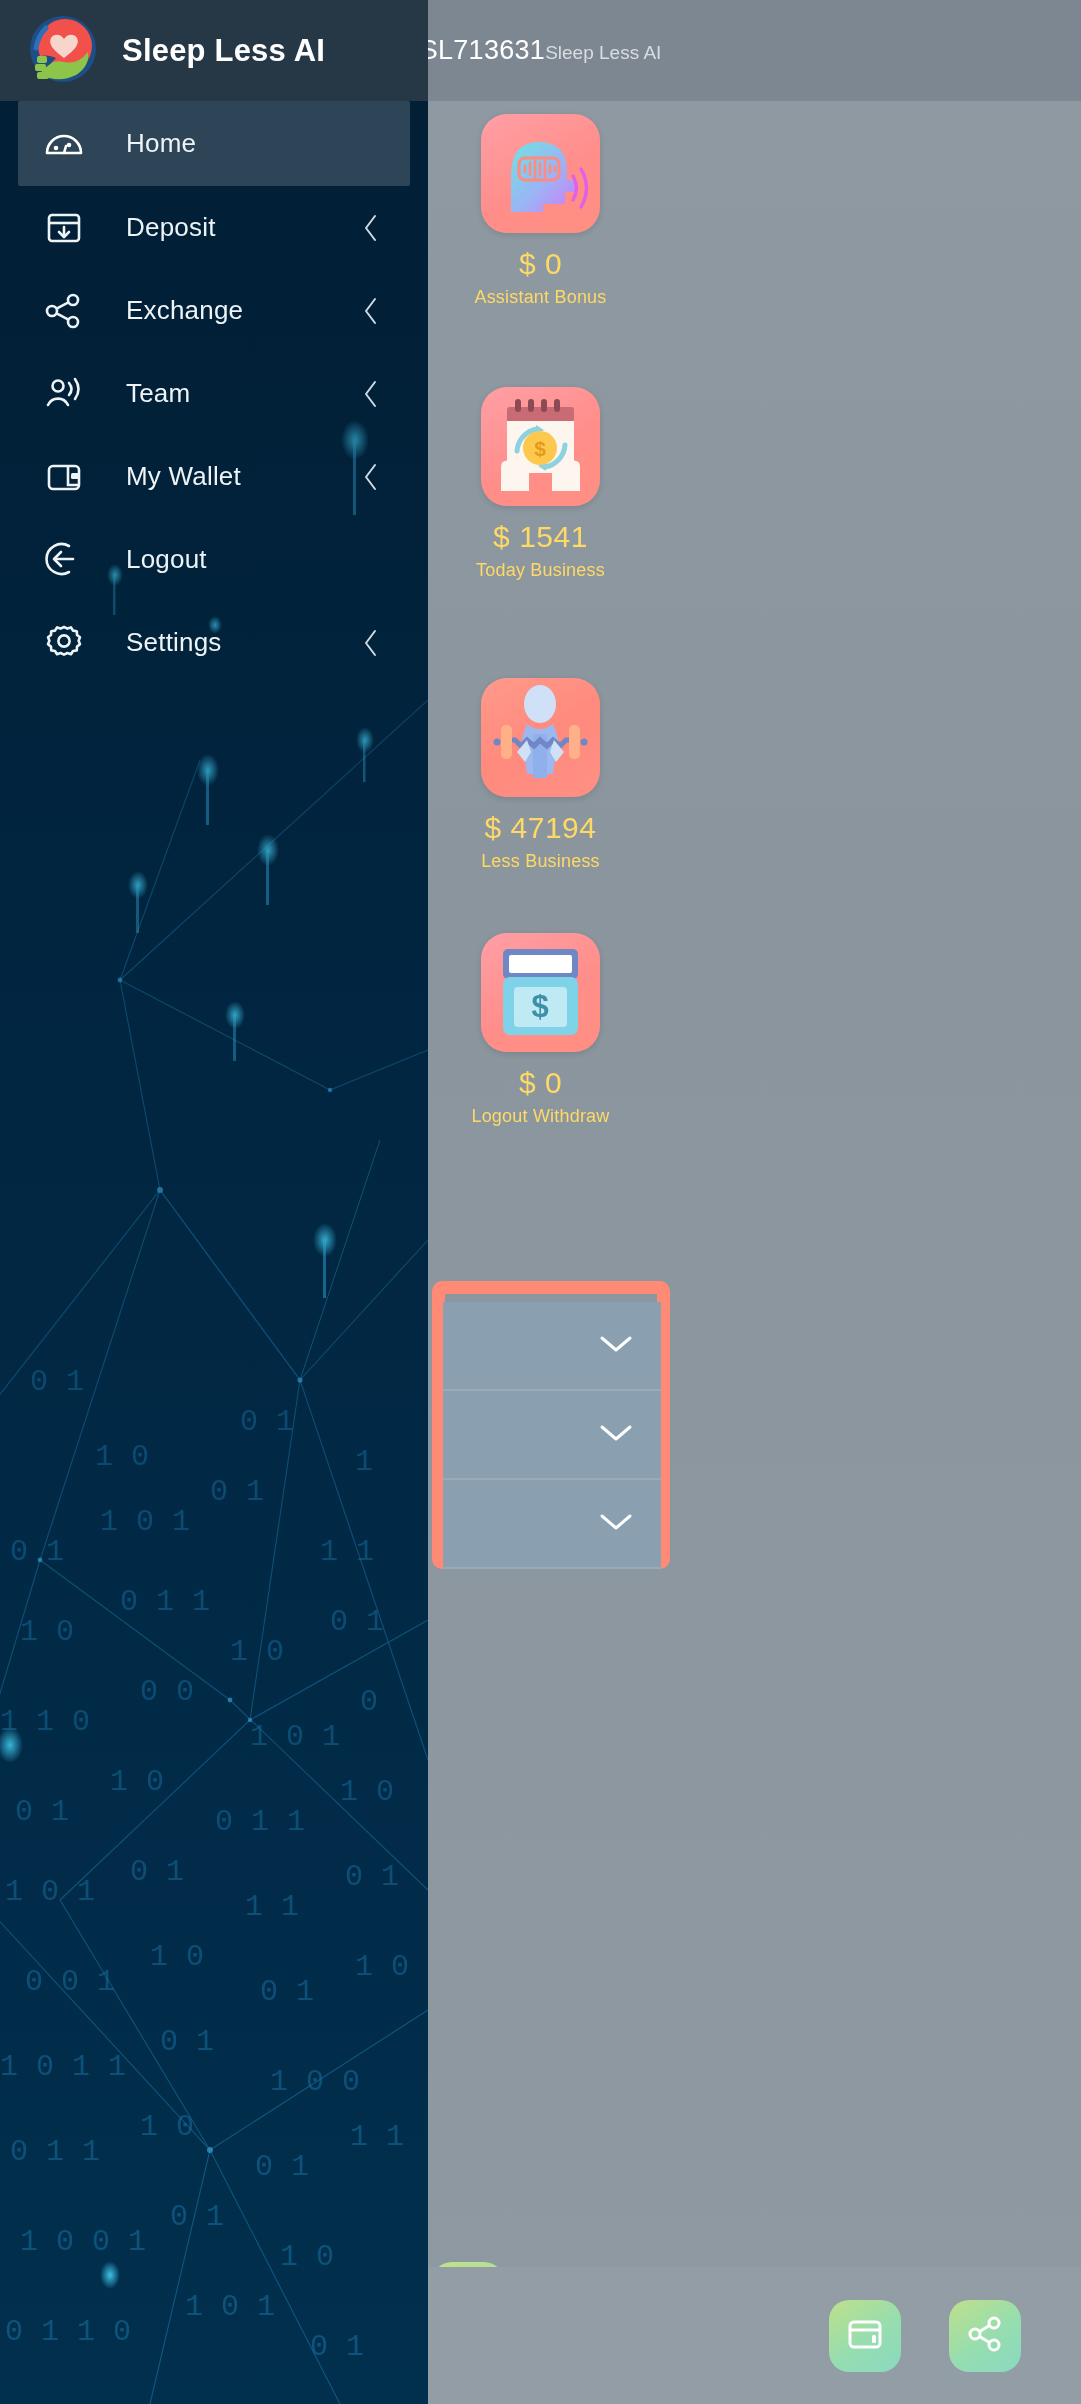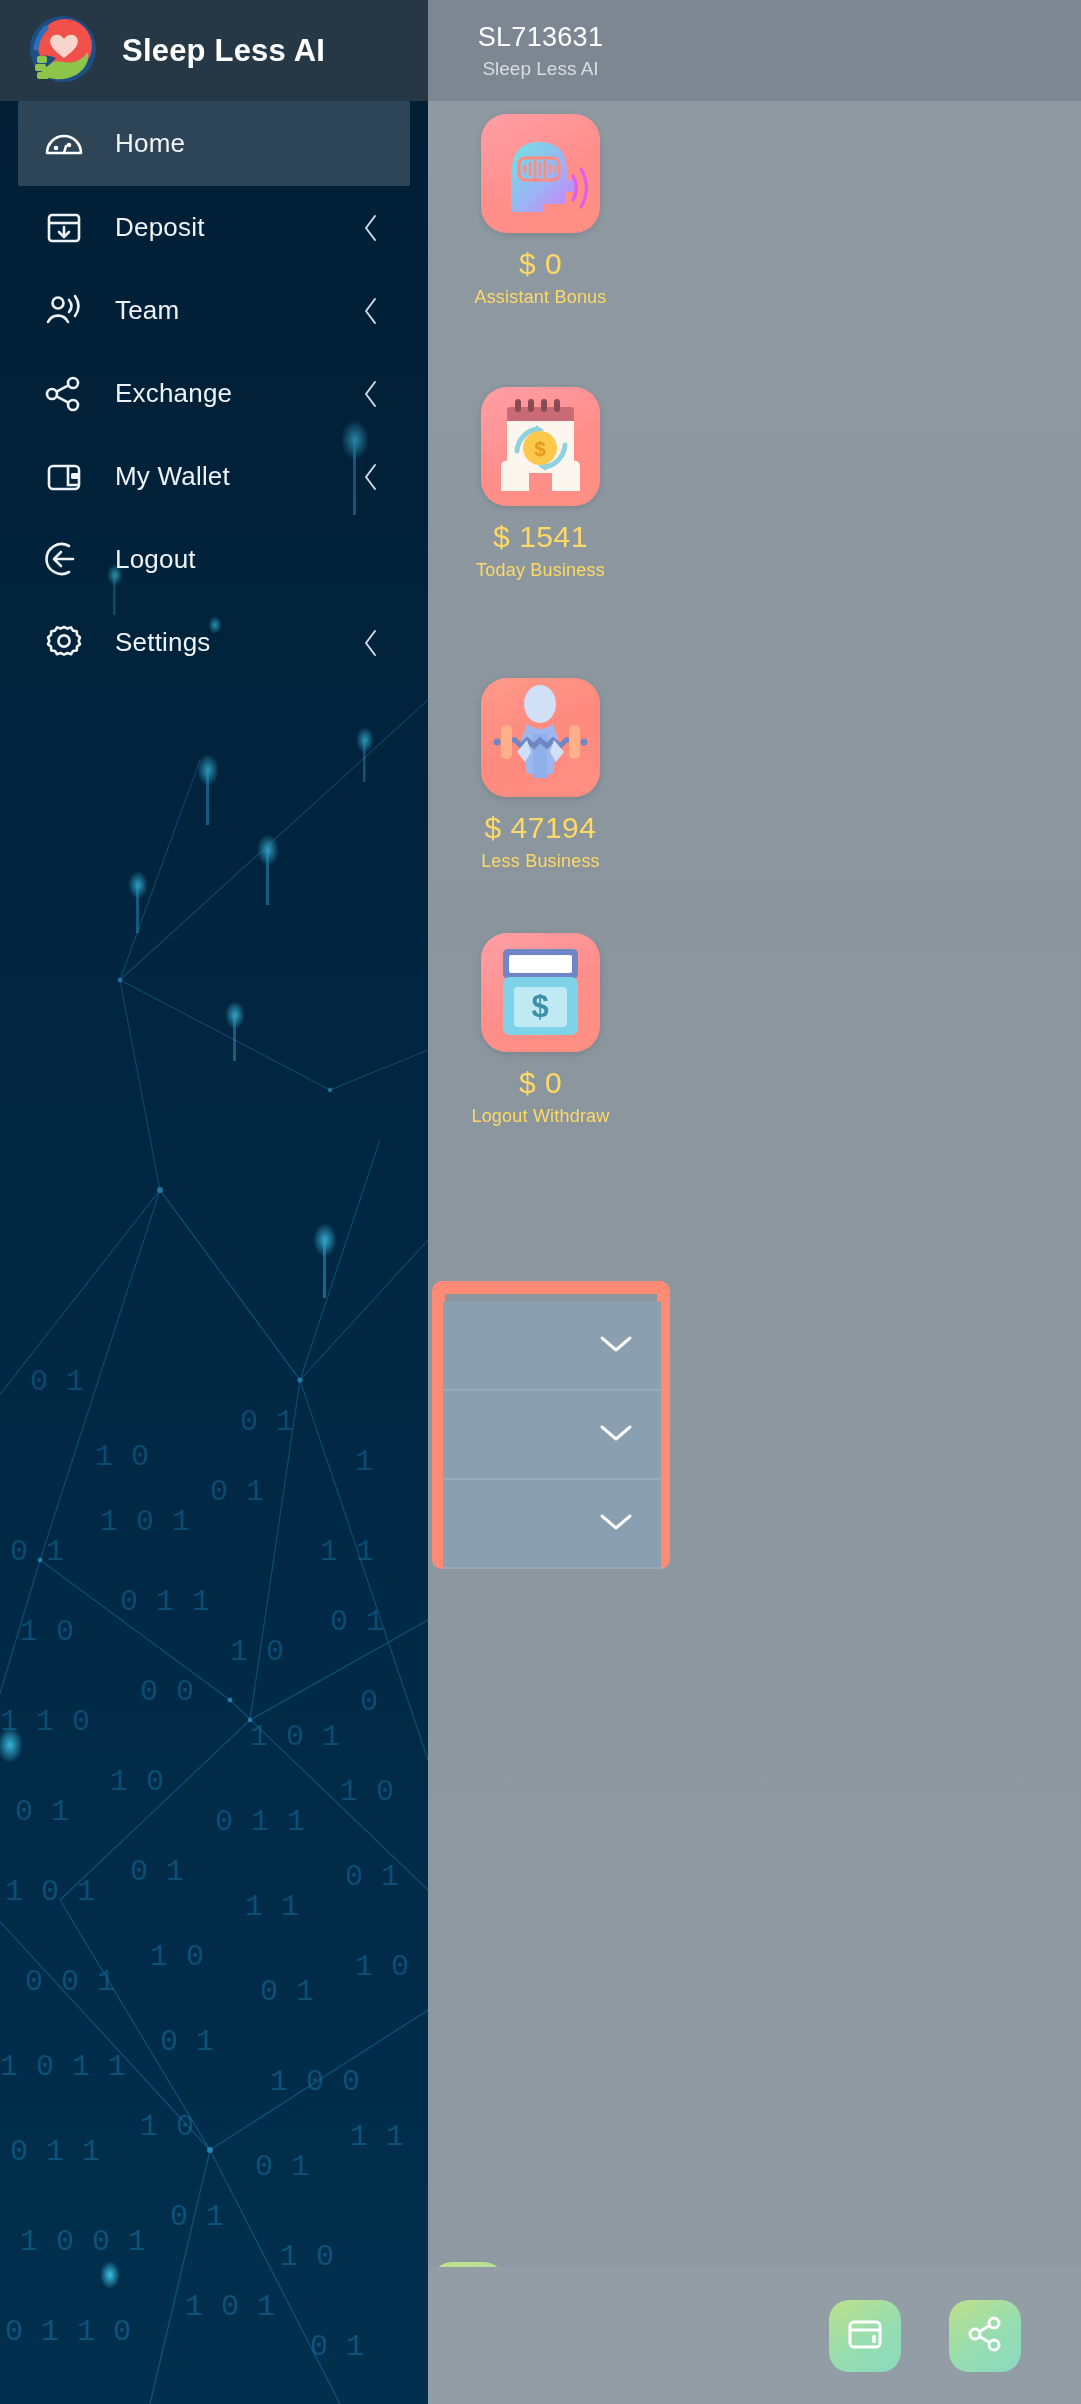--- a/index.html
+++ b/index.html
@@ -14,21 +14,21 @@
   }
 
   
   #page {
     position:absolute; inset:0;
     background:#8f9aa3;
   }
   #page-header {
     position:absolute; left:0; top:0; width:1081px; height:101px;
     background:#7d8791;
-    display:flex; flex-direction:column;
+    display:flex; flex-direction:row;
     align-items:center; justify-content:center;
   }
   #acct-id {
     font-size:27px; color:#ffffff; letter-spacing:.3px; line-height:1.15;
   }
   #acct-sub {
     font-size:19px; color:#d9dde0; margin-top:5px; line-height:1.15;
   }
 
   #page-body {
@@ -114,21 +114,21 @@
     z-index:3;
   }
   #brand-name {
     font-size:31px; font-weight:bold; color:#ffffff; letter-spacing:.2px;
   }
 
   #menu { position:absolute; left:0; top:101px; width:428px; z-index:3; }
   .menu-item {
     position:relative;
     height:83px; display:flex; align-items:center;
-    padding-left:42px; gap:29px;
+    padding-left:42px; gap:40px;
   }
   .menu-item.active {
     background:#2e4557; margin:0 18px; border-radius:2px;
     padding-left:24px;
   }
   .menu-ico { width:44px; height:44px; display:flex; align-items:center; justify-content:center; flex:0 0 44px; }
   .menu-lbl { font-size:26px; color:#eef3f6; letter-spacing:.2px; }
   .menu-chev {
     position:absolute; right:48px; top:50%; transform:translateY(-50%);
     display:flex;
@@ -464,55 +464,55 @@
         <span class="menu-chev">
           <svg width="18" height="30" viewBox="0 0 18 30">
               <path d="M13 3 L4 15 L13 27" stroke="#cfdbe4" stroke-width="2" fill="none" stroke-linecap="round" stroke-linejoin="round"></path>
             </svg>
         </span>
       </div>
 
       <div class="menu-item">
         <span class="menu-ico">
           <svg width="44" height="44" viewBox="0 0 44 44">
-            <circle cx="16" cy="14" r="5.5" fill="none" stroke="#eef3f6" stroke-width="2.6"></circle>
-            <path d="M6 33 A11 11 0 0 1 26 33" fill="none" stroke="#eef3f6" stroke-width="2.6" stroke-linecap="round"></path>
-            <path d="M27 11 Q32 17 27 23" fill="none" stroke="#eef3f6" stroke-width="2.6" stroke-linecap="round"></path>
-            <path d="M33 7 Q40 17 33 27" fill="none" stroke="#eef3f6" stroke-width="2.6" stroke-linecap="round"></path>
-          </svg>
-        </span>
-        <span class="menu-lbl">Team</span>
-        <span class="menu-chev">
-          <svg width="18" height="30" viewBox="0 0 18 30">
-              <path d="M13 3 L4 15 L13 27" stroke="#cfdbe4" stroke-width="2" fill="none" stroke-linecap="round" stroke-linejoin="round"></path>
-            </svg>
-        </span>
-      </div>
-
-      <div class="menu-item">
-        <span class="menu-ico">
-          <svg width="44" height="44" viewBox="0 0 44 44">
             <circle cx="31" cy="11" r="5" fill="none" stroke="#eef3f6" stroke-width="2.6"></circle>
             <circle cx="10" cy="22" r="5" fill="none" stroke="#eef3f6" stroke-width="2.6"></circle>
             <circle cx="31" cy="33" r="5" fill="none" stroke="#eef3f6" stroke-width="2.6"></circle>
             <line x1="14.6" y1="19.6" x2="26.4" y2="13.4" stroke="#eef3f6" stroke-width="2.6"></line>
             <line x1="14.6" y1="24.4" x2="26.4" y2="30.6" stroke="#eef3f6" stroke-width="2.6"></line>
           </svg>
         </span>
         <span class="menu-lbl">Exchange</span>
         <span class="menu-chev">
           <svg width="18" height="30" viewBox="0 0 18 30">
               <path d="M13 3 L4 15 L13 27" stroke="#cfdbe4" stroke-width="2" fill="none" stroke-linecap="round" stroke-linejoin="round"></path>
             </svg>
         </span>
       </div>
 
       <div class="menu-item">
         <span class="menu-ico">
           <svg width="44" height="44" viewBox="0 0 44 44">
+            <circle cx="16" cy="14" r="5.5" fill="none" stroke="#eef3f6" stroke-width="2.6"></circle>
+            <path d="M6 33 A11 11 0 0 1 26 33" fill="none" stroke="#eef3f6" stroke-width="2.6" stroke-linecap="round"></path>
+            <path d="M27 11 Q32 17 27 23" fill="none" stroke="#eef3f6" stroke-width="2.6" stroke-linecap="round"></path>
+            <path d="M33 7 Q40 17 33 27" fill="none" stroke="#eef3f6" stroke-width="2.6" stroke-linecap="round"></path>
+          </svg>
+        </span>
+        <span class="menu-lbl">Team</span>
+        <span class="menu-chev">
+          <svg width="18" height="30" viewBox="0 0 18 30">
+              <path d="M13 3 L4 15 L13 27" stroke="#cfdbe4" stroke-width="2" fill="none" stroke-linecap="round" stroke-linejoin="round"></path>
+            </svg>
+        </span>
+      </div>
+
+      <div class="menu-item">
+        <span class="menu-ico">
+          <svg width="44" height="44" viewBox="0 0 44 44">
             <rect x="7" y="11" width="30" height="23" rx="4" fill="none" stroke="#eef3f6" stroke-width="2.6"></rect>
             <path d="M26 11 L26 30 L37 30" fill="none" stroke="#eef3f6" stroke-width="2.6"></path>
             <rect x="29" y="18" width="8" height="6" rx="1.5" fill="#eef3f6"></rect>
           </svg>
         </span>
         <span class="menu-lbl">My Wallet</span>
         <span class="menu-chev">
           <svg width="18" height="30" viewBox="0 0 18 30">
               <path d="M13 3 L4 15 L13 27" stroke="#cfdbe4" stroke-width="2" fill="none" stroke-linecap="round" stroke-linejoin="round"></path>
             </svg>

